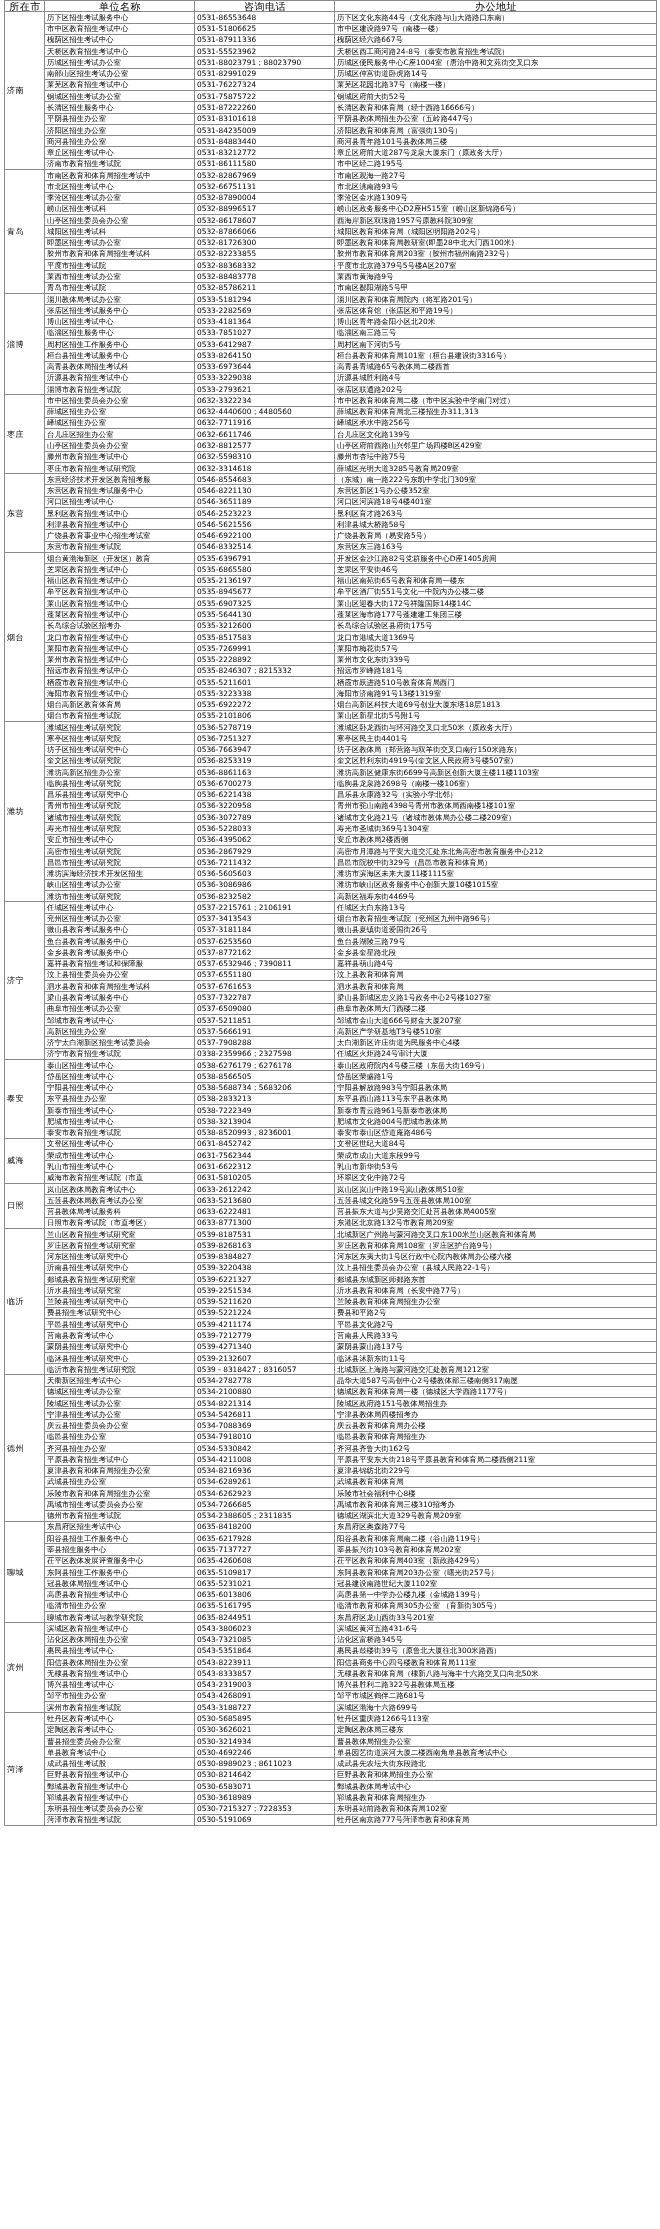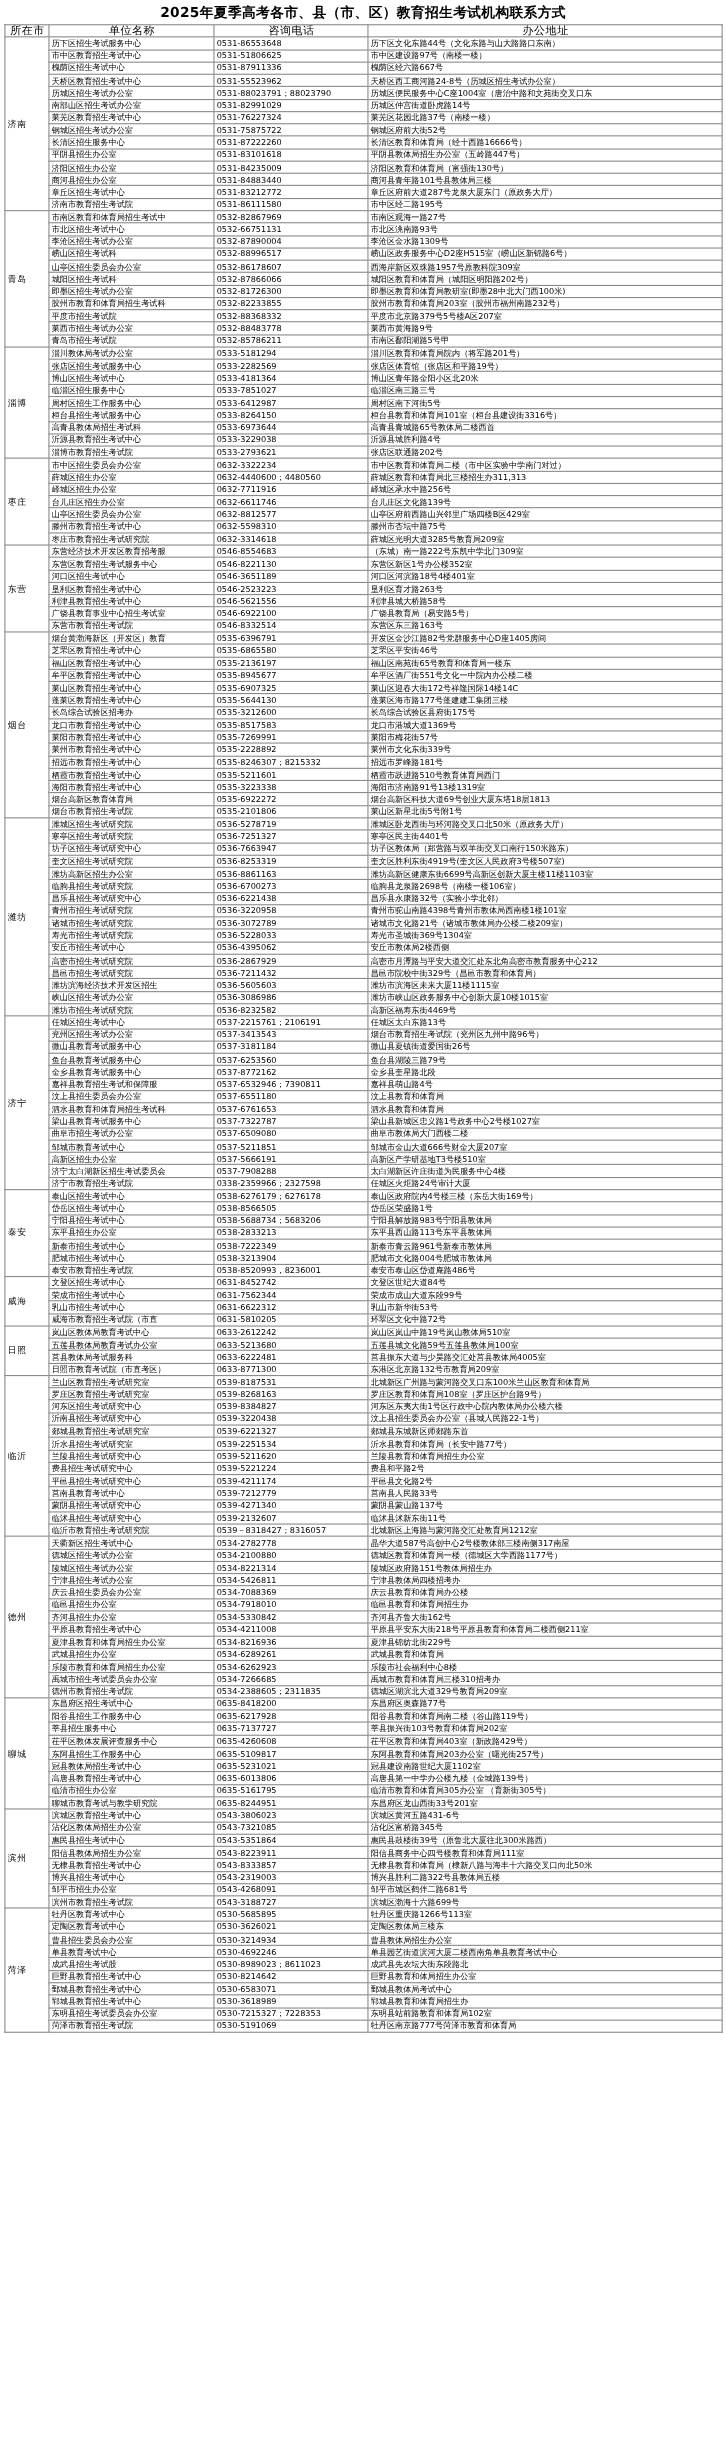--- a/index.html
+++ b/index.html
@@ -55,21 +55,20 @@
   td.unit{text-align:left;}
   td.phone{text-align:left;padding-left:3px;}
   td.addr{text-align:left;}
   tbody tr.grp-start td{border-top:1px solid #6e6e6e;}
 </style>
 </head>
 <body>
 
 <div class="page">
 
-  <div class="doc-title">2025年夏季高考各市、县（市、区）教育招生考试机构联系方式</div>
 
   <table class="contact">
     <colgroup>
       <col class="c-city">
         <col class="c-unit">
         <col class="c-phone">
         <col class="c-addr">
     </colgroup>
     <thead>
       <tr>
@@ -92,21 +91,21 @@
           <td class="addr">市中区建设路97号（南楼一楼）</td>
         </tr>
         <tr>
           <td class="unit">槐荫区招生考试中心</td>
           <td class="phone">0531-87911336</td>
           <td class="addr">槐荫区经六路667号</td>
         </tr>
         <tr>
           <td class="unit">天桥区教育招生考试中心</td>
           <td class="phone">0531-55523962</td>
-          <td class="addr">天桥区西工商河路24-8号（历城区招生考试办公室）</td>
+          <td class="addr">天桥区西工商河路24-8号（泰安市教育招生考试院）</td>
         </tr>
         <tr>
           <td class="unit">历城区招生考试办公室</td>
           <td class="phone">0531-88023791；88023790</td>
           <td class="addr">历城区便民服务中心C座1004室（唐治中路和文苑街交叉口东</td>
         </tr>
         <tr>
           <td class="unit">南部山区招生考试办公室</td>
           <td class="phone">0531-82991029</td>
           <td class="addr">历城区仲宫街道卧虎路14号</td>

